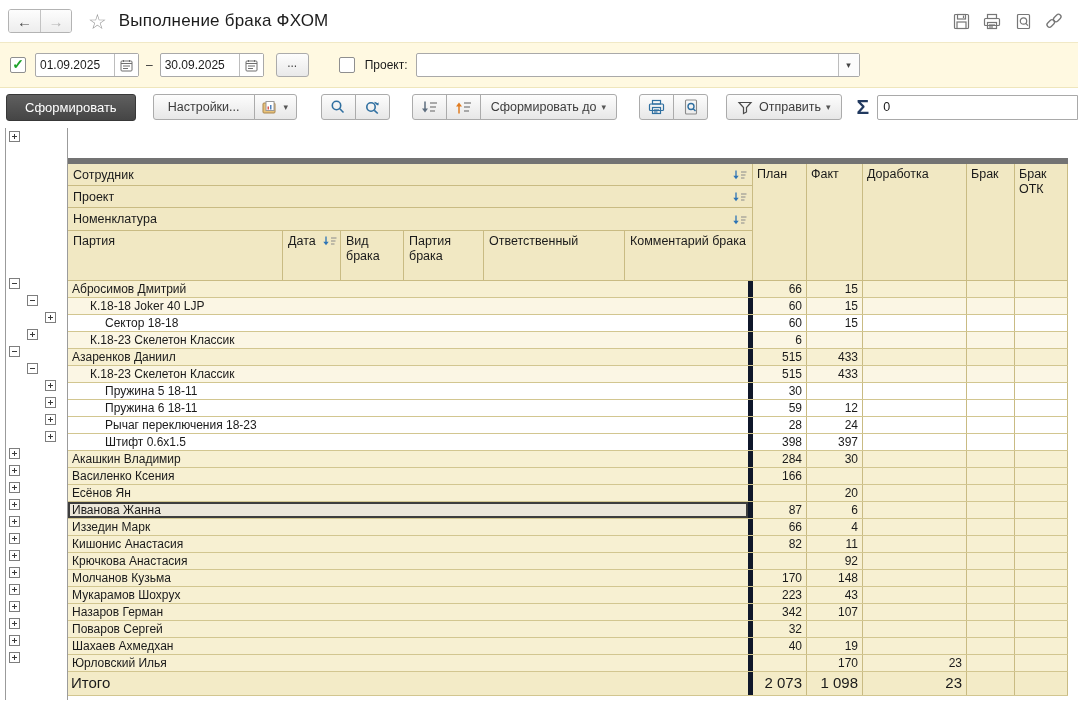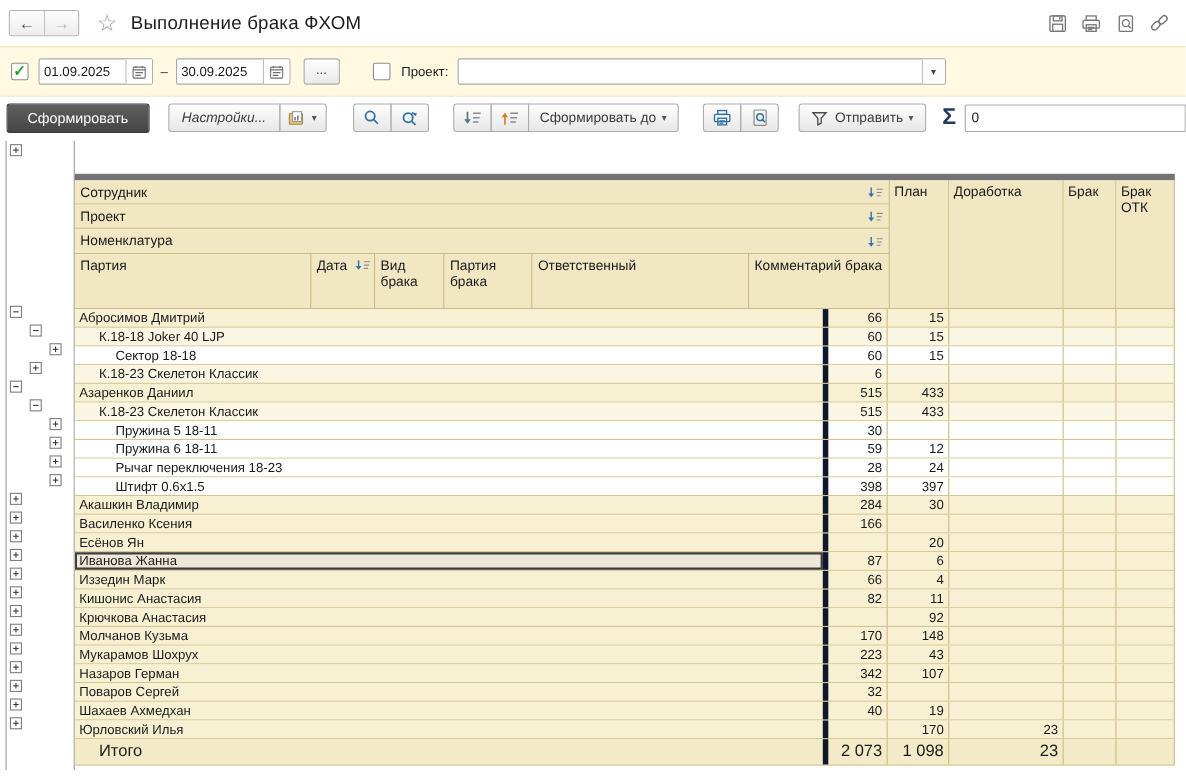--- a/index.html
+++ b/index.html
@@ -43,21 +43,21 @@
   
   .toolbar { height:38px; display:flex; align-items:center; padding-left:6px; background:#fff; }
   .btn { height:26px; border:1px solid #ababab; background:linear-gradient(#fdfdfd,#e7e7e7);
          border-radius:3px; display:flex; align-items:center; justify-content:center;
          padding:0 10px; color:#3c3c3c; font-size:12.5px; cursor:pointer; }
   .btn-dark { height:27px; padding:0 18px; background:linear-gradient(#5f5f5f,#454545);
               border:1px solid #383838; color:#fff; font-size:13px; border-radius:3px;
               display:flex; align-items:center; cursor:pointer; }
   .bgroup { display:flex; }
   .bgroup .btn { border-radius:0; }
-  .bgroup .btn:first-child { border-radius:3px 0 0 3px;font-style:italic; }
+  .bgroup .btn:first-child { border-radius:3px 0 0 3px; }
   .bgroup .btn:last-child { border-radius:0 3px 3px 0; }
   .bgroup .btn + .btn { margin-left:-1px; }
   .icon-btn { width:35px; padding:0; }
   .caret { font-size:9px; color:#555; margin-left:5px; }
   .sigma { font-size:21px; font-weight:bold; color:#21395f; margin:0 8px 0 15px; }
   .sum-input { flex:1; min-width:0; height:25px; border:1px solid #a9a9a9; border-radius:2px 0 0 2px;
                padding:0 5px; font:12.5px "Liberation Sans",sans-serif; color:#1a1a1a; outline:none; }
   .gap17{margin-left:17px;} .gap24{margin-left:24px;} .gap22{margin-left:22px;} .gap18{margin-left:18px;}
 
   
@@ -102,21 +102,21 @@
   .trow.lvl3 { background:#FFFFFF; }
   .c { overflow:hidden; white-space:nowrap; line-height:16px; }
   .cname { flex:1; min-width:0; border-right:5px solid #0f172a; padding-left:4px; }
   .lvl2 .cname { padding-left:22px; }
   .lvl3 .cname { padding-left:37px; }
   .cnum { border-right:1px solid #C9BB83; text-align:right; padding-right:4px; }
   .col-plan{width:54px;} .col-fact{width:56px;} .col-rework{width:104px;} .col-defect{width:48px;} .col-defect_otk{width:53px;}
   .trow.sel .cname { background:#ECE7D9; box-shadow:inset 0 0 0 2px #3d3d3d; }
   .trow.total { height:24px; background:#F3EBC7; font-size:15px; }
   .trow.total .c { line-height:22px; }
-  .trow.total .cname { padding-left:22px; }
+  .trow.total .cname { padding-left:3px; }
 </style>
 </head>
 <body>
 
 <div class="titlebar">
   <div class="navgroup">
     <div class="navbtn nav-back">
         <span>←</span>
       </div>
     <div class="navbtn nav-fwd">
@@ -420,20 +420,21 @@
                   <line x1="9" y1="8" x2="12.5" y2="8" stroke="#8a8a8a"></line>
               </svg>
             </div>
             <div class="hp-cell hp-dtype">Вид брака</div>
             <div class="hp-cell hp-dbatch">Партия брака</div>
             <div class="hp-cell hp-resp">Ответственный</div>
             <div class="hp-cell hp-dcomm">Комментарий брака</div>
           </div>
         </div>
         <div class="hdr-vcell w-plan">План</div>
+        <div class="hdr-vcell w-fact">Факт</div>
         <div class="hdr-vcell w-rework">Доработка</div>
         <div class="hdr-vcell w-defect">Брак</div>
         <div class="hdr-vcell w-otk">Брак ОТК</div>
       </div>
 
       <div>
           <div class="trow lvl1">
             <div class="c cname">Абросимов Дмитрий</div>
             <div class="c cnum col-plan">66</div>
             <div class="c cnum col-fact">15</div>

